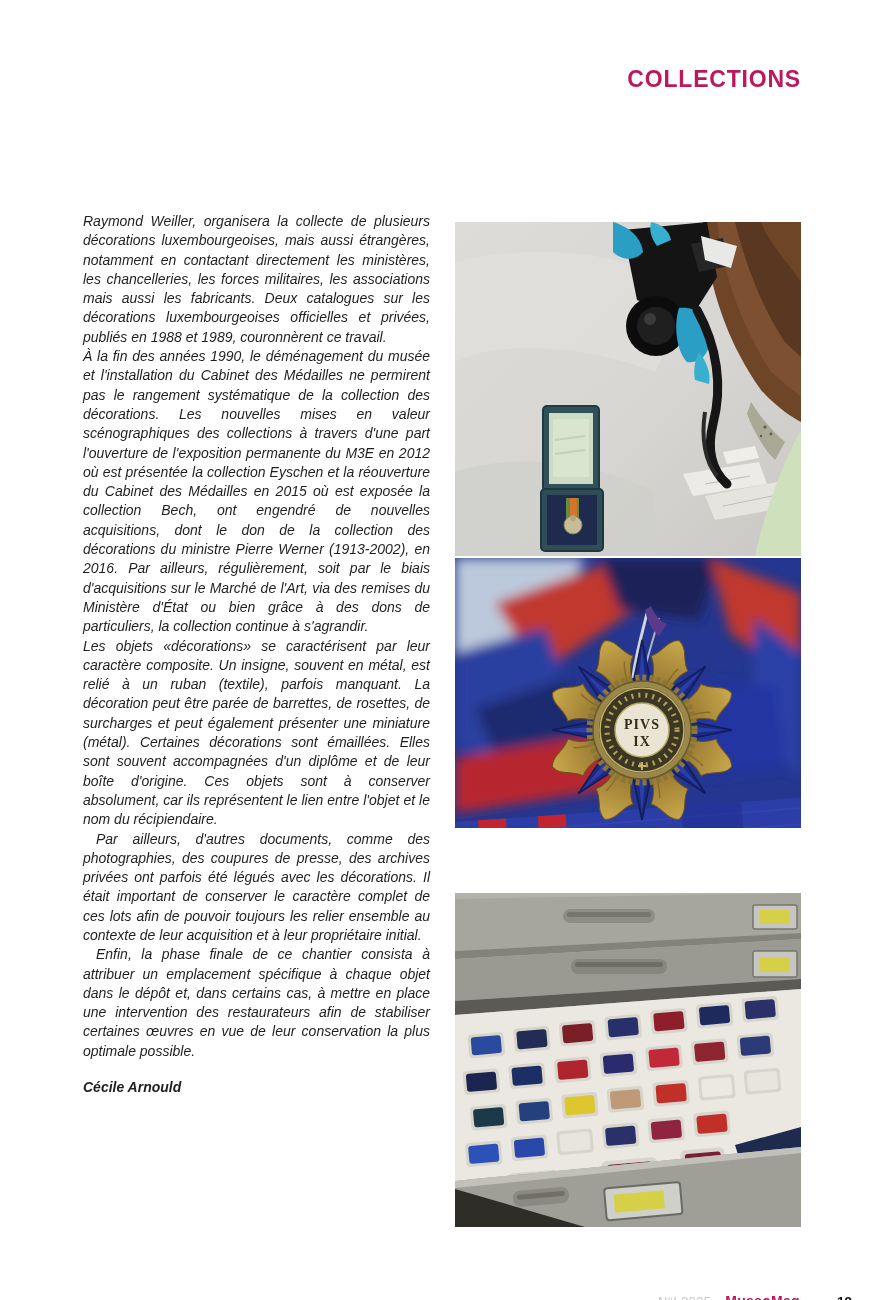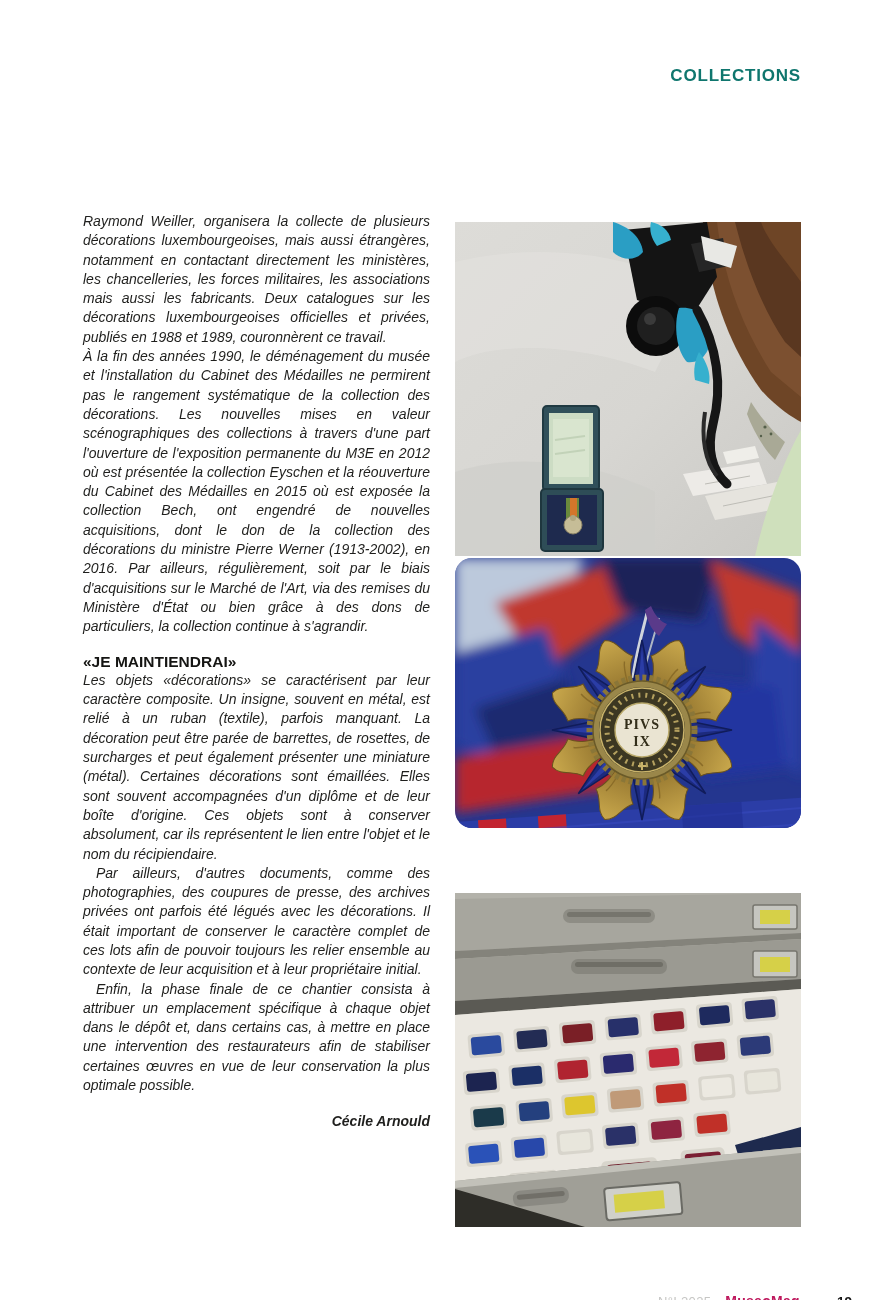--- a/index.html
+++ b/index.html
@@ -9,68 +9,66 @@
     background:#ffffff;
     outline:1px solid #dcdcda;
     font-family:"Liberation Sans", sans-serif;
     color:#1f1f1d;
     overflow:hidden;
   }
   
   .section-label{
     position:absolute;top:66px;left:455px;width:346px;
     text-align:right;
-    font-size:17px;font-weight:bold;letter-spacing:0.8px;
-    color:#0f766e;margin:0;
+    font-size:23px;font-weight:bold;letter-spacing:0.8px;
+    color:#be185d;margin:0;
   }
   
   .article-column{
     position:absolute;top:212px;left:83px;width:347px;
     font-size:14px;line-height:19.3px;
     text-align:justify;
   }
   .article-column p{margin:0;font-style:italic;}
   .article-column h2{
     margin:15px 0 0 0;
     font-size:15.5px;line-height:19.3px;
     font-weight:bold;color:#151513;
     text-align:left;
   }
   .article-column p.indent{text-indent:13px;}
   .byline{
     margin-top:17px !important;
-    text-align:right;
     font-weight:bold;
   }
   
   .photo{position:absolute;left:455px;width:346px;overflow:hidden;}
   .photo svg{display:block;}
   #photo-1{top:222px;height:334px;}
-  #photo-2{top:558px;height:270px;border-radius:17px;}
+  #photo-2{top:558px;height:270px;}
   #photo-3{top:893px;height:334px;}
   
   .footer{
     position:absolute;top:1250px;left:0;width:852px;
     display:flex;justify-content:flex-end;align-items:baseline;
   }
   .footer .issue{font-size:13px;color:#c6c6c4;letter-spacing:0.3px;}
   .footer .magazine{font-size:14px;font-weight:bold;color:#be185d;margin-left:14px;letter-spacing:0.3px;}
   .footer .pagenum{font-size:13.5px;font-weight:bold;color:#161616;margin-left:37px;margin-top:44px;}
 </style>
 </head>
 <body>
 
 <div class="page">
 
   <h1 class="section-label">COLLECTIONS</h1>
 
   <main class="article-column">
     <p>Raymond Weiller, organisera la collecte de plusieurs décorations luxembourgeoises, mais aussi étrangères, notamment en contactant directement les ministères, les chancelleries, les forces militaires, les associations mais aussi les fabricants. Deux catalogues sur les décorations luxembourgeoises officielles et privées, publiés en 1988 et 1989, couronnèrent ce travail.</p>
     <p>À la fin des années 1990, le déménagement du musée et l'installation du Cabinet des Médailles ne permirent pas le rangement systématique de la collection des décorations. Les nouvelles mises en valeur scénographiques des collections à travers d'une part l'ouverture de l'exposition permanente du M3E en 2012 où est présentée la collection Eyschen et la réouverture du Cabinet des Médailles en 2015 où est exposée la collection Bech, ont engendré de nouvelles acquisitions, dont le don de la collection des décorations du ministre Pierre Werner (1913-2002), en 2016. Par ailleurs, régulièrement, soit par le biais d'acquisitions sur le Marché de l'Art, via des remises du Ministère d'État ou bien grâce à des dons de particuliers, la collection continue à s'agrandir.</p>
-    <h2>«JE MAINTIENDRAI»</h2>
     <p>Les objets «décorations» se caractérisent par leur caractère composite. Un insigne, souvent en métal, est relié à un ruban (textile), parfois manquant. La décoration peut être parée de barrettes, de rosettes, de surcharges et peut également présenter une miniature (métal). Certaines décorations sont émaillées. Elles sont souvent accompagnées d'un diplôme et de leur boîte d'origine. Ces objets sont à conserver absolument, car ils représentent le lien entre l'objet et le nom du récipiendaire.</p>
     <p class="indent">Par ailleurs, d'autres documents, comme des photographies, des coupures de presse, des archives privées ont parfois été légués avec les décorations. Il était important de conserver le caractère complet de ces lots afin de pouvoir toujours les relier ensemble au contexte de leur acquisition et à leur propriétaire initial.</p>
     <p class="indent">Enfin, la phase finale de ce chantier consista à attribuer un emplacement spécifique à chaque objet dans le dépôt et, dans certains cas, à mettre en place une intervention des restaurateurs afin de stabiliser certaines œuvres en vue de leur conservation la plus optimale possible.</p>
     <p class="byline">Cécile Arnould</p>
   </main>
 
   <div class="photo" id="photo-1">
     <svg width="346" height="334" viewBox="0 0 346 334" xmlns="http://www.w3.org/2000/svg">
       <defs>
         <linearGradient id="p1bg" x1="0" y1="0" x2="1" y2="1">

